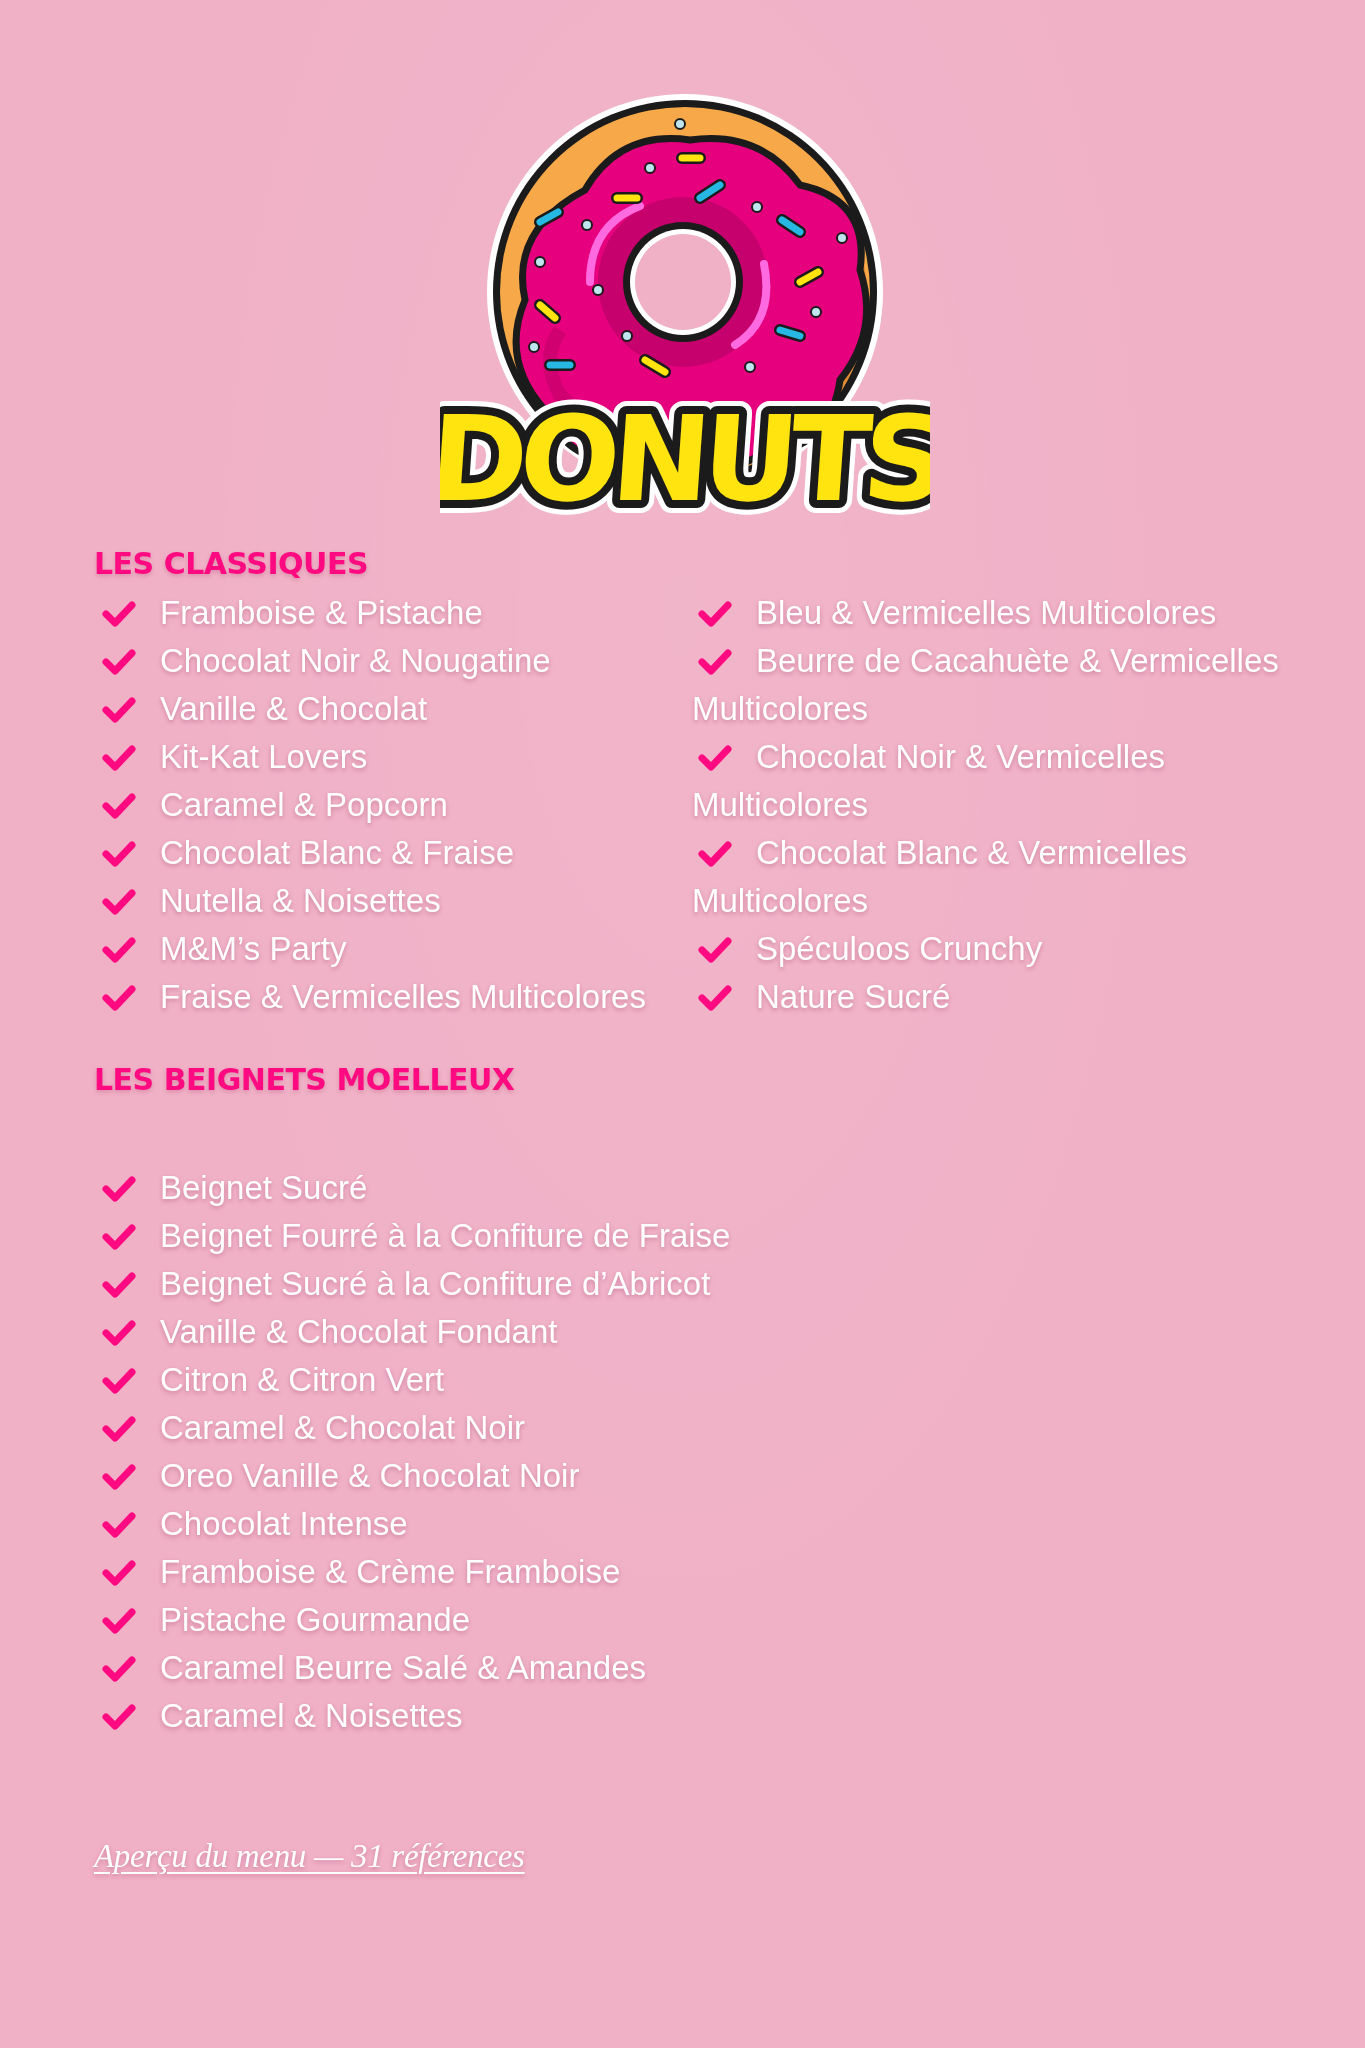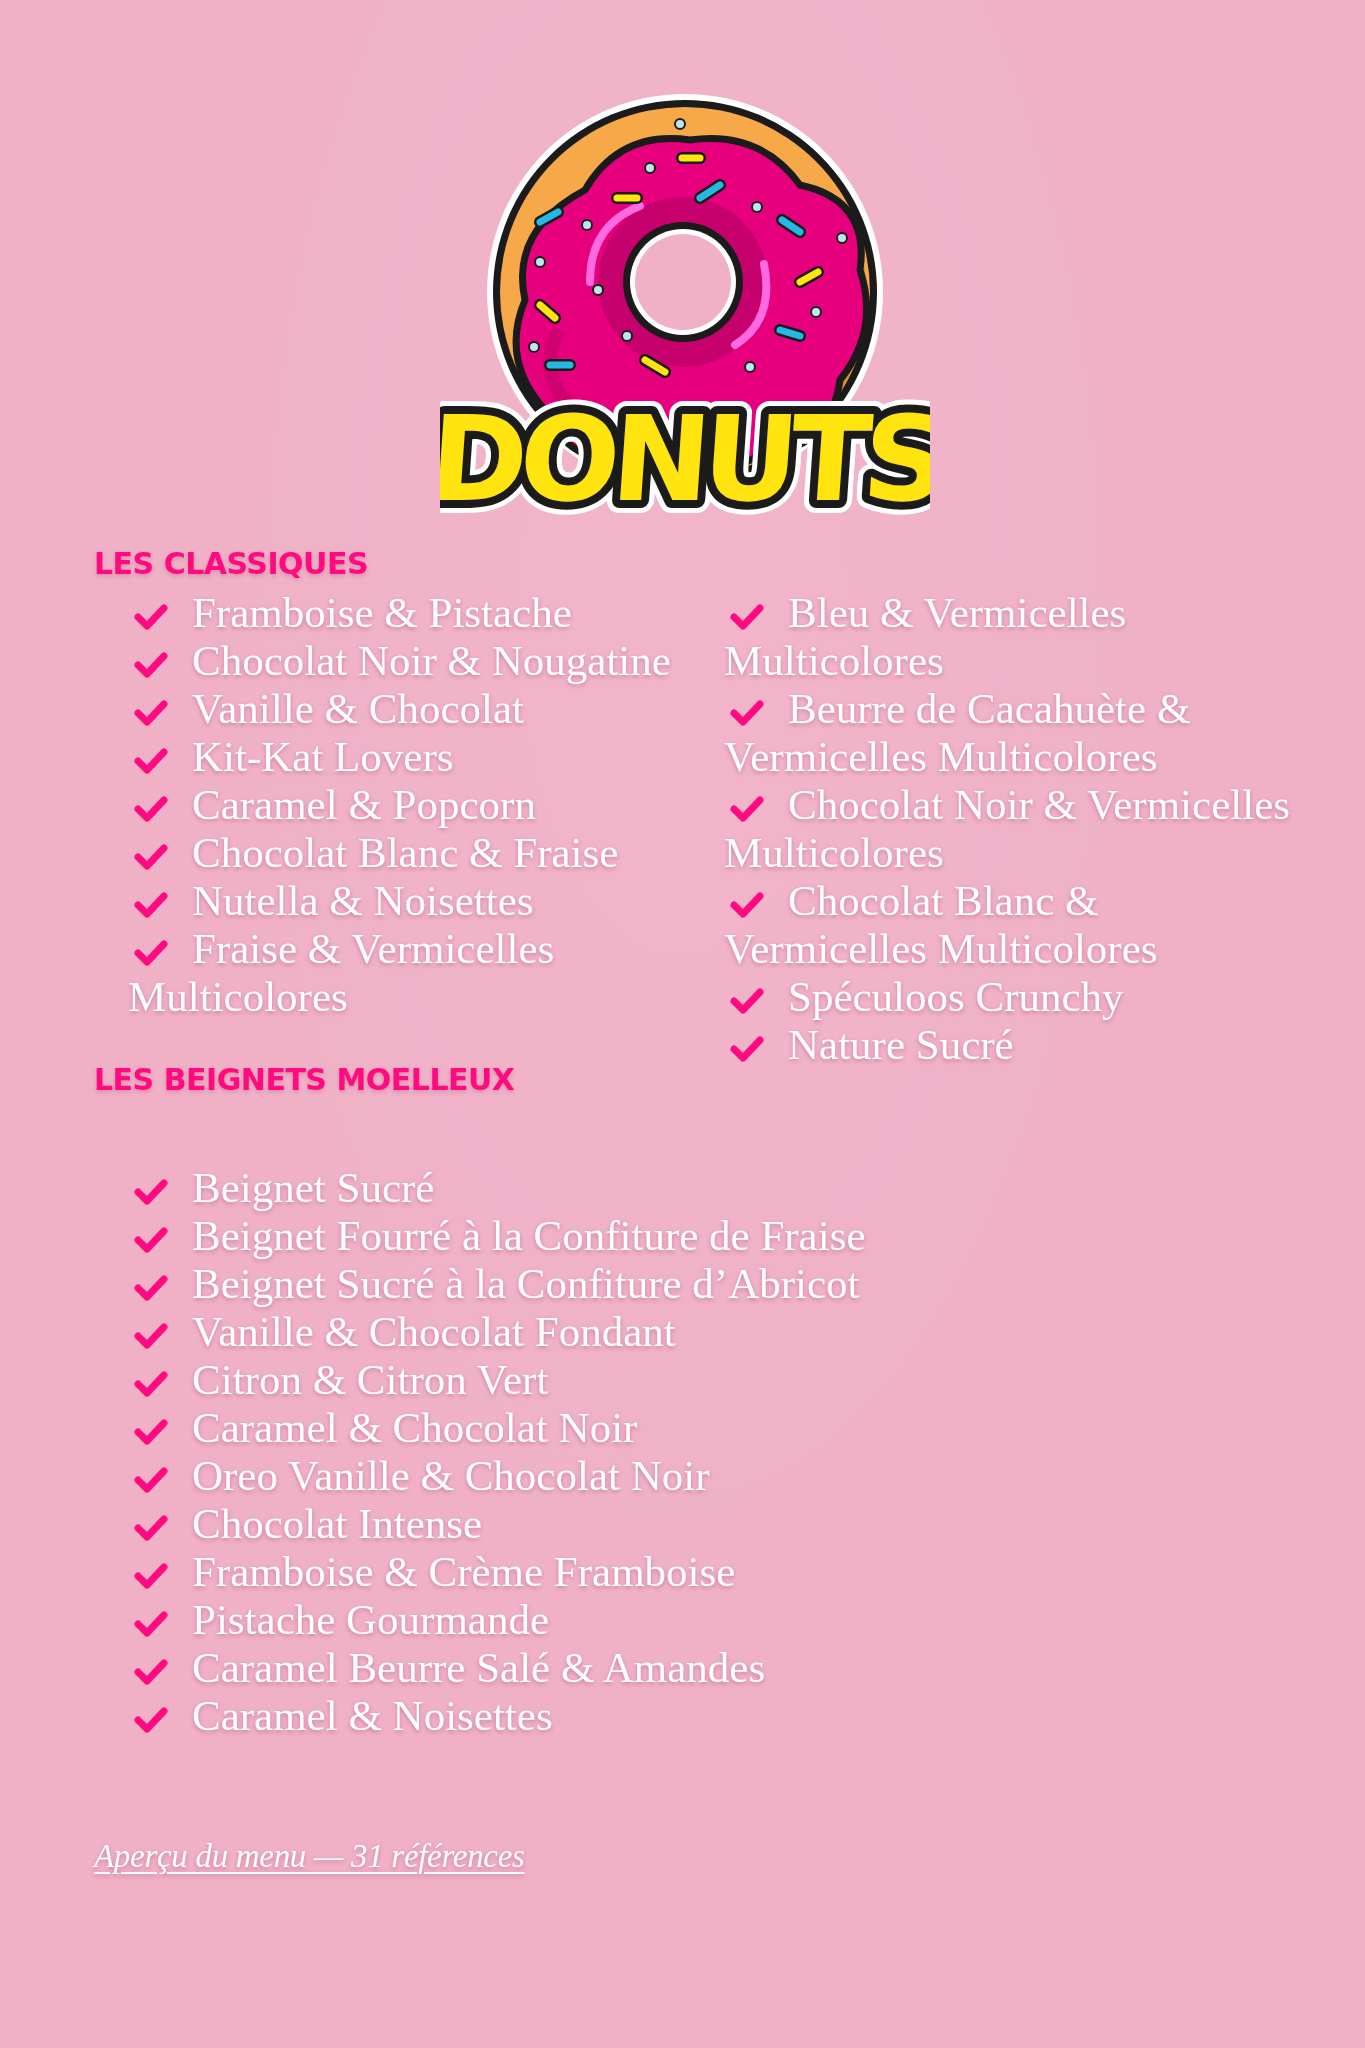--- a/index.html
+++ b/index.html
@@ -20,25 +20,24 @@
     position:absolute; left:94px; margin:0;
     font-family:"DejaVu Sans", sans-serif; font-weight:bold;
     font-size:30px; line-height:48px; letter-spacing:-0.5px;
     color:#ff0a80;
     text-shadow: 0 2px 4px rgba(150,40,80,0.25);
   }
 
   .list { position:absolute; margin:0; padding:0; list-style:none; }
   .list li {
     position:relative;
-    font-family:Liberation Serif, serif;
-    font-size:43px; line-height:48px; color:#ffffff;
+    font-family:Liberation Sans, sans-serif;
+    font-size:33px; line-height:48px; color:#ffffff;
     text-shadow: 0 2px 4px rgba(140,40,80,0.35);
     white-space:normal;
-    margin-left:32px;
   }
   .list li .check {
     display:inline-block; width:46px; height:36px; vertical-align:-6px;
     margin-left:4px; margin-right:14px;
   }
   .list li .check svg { width:38px; height:30px; display:block; margin-top:4px; }
 
   .col-left  { left:96px;  top:589px; width:600px; }
   .col-right { left:692px; top:589px; width:600px; }
   .col-beignets { left:96px; top:1164px; width:1150px; }
@@ -176,20 +175,27 @@
       <svg viewBox="0 0 38 30" xmlns="http://www.w3.org/2000/svg">
         <polyline points="6,16 15,25 32,7" fill="none" stroke="#ff0a80" stroke-width="7" stroke-linecap="round" stroke-linejoin="round"></polyline>
       </svg>
     </span><span class="label">Nutella &amp; Noisettes</span>
   </li>
       <li>
     <span class="check">
       <svg viewBox="0 0 38 30" xmlns="http://www.w3.org/2000/svg">
         <polyline points="6,16 15,25 32,7" fill="none" stroke="#ff0a80" stroke-width="7" stroke-linecap="round" stroke-linejoin="round"></polyline>
       </svg>
+    </span><span class="label">M&amp;M’s Party</span>
+  </li>
+      <li>
+    <span class="check">
+      <svg viewBox="0 0 38 30" xmlns="http://www.w3.org/2000/svg">
+        <polyline points="6,16 15,25 32,7" fill="none" stroke="#ff0a80" stroke-width="7" stroke-linecap="round" stroke-linejoin="round"></polyline>
+      </svg>
     </span><span class="label">Fraise &amp; Vermicelles Multicolores</span>
   </li>
     </ul>
   <ul class="list col-right" id="list-right">
       <li>
     <span class="check">
       <svg viewBox="0 0 38 30" xmlns="http://www.w3.org/2000/svg">
         <polyline points="6,16 15,25 32,7" fill="none" stroke="#ff0a80" stroke-width="7" stroke-linecap="round" stroke-linejoin="round"></polyline>
       </svg>
     </span><span class="label">Bleu &amp; Vermicelles Multicolores</span>

